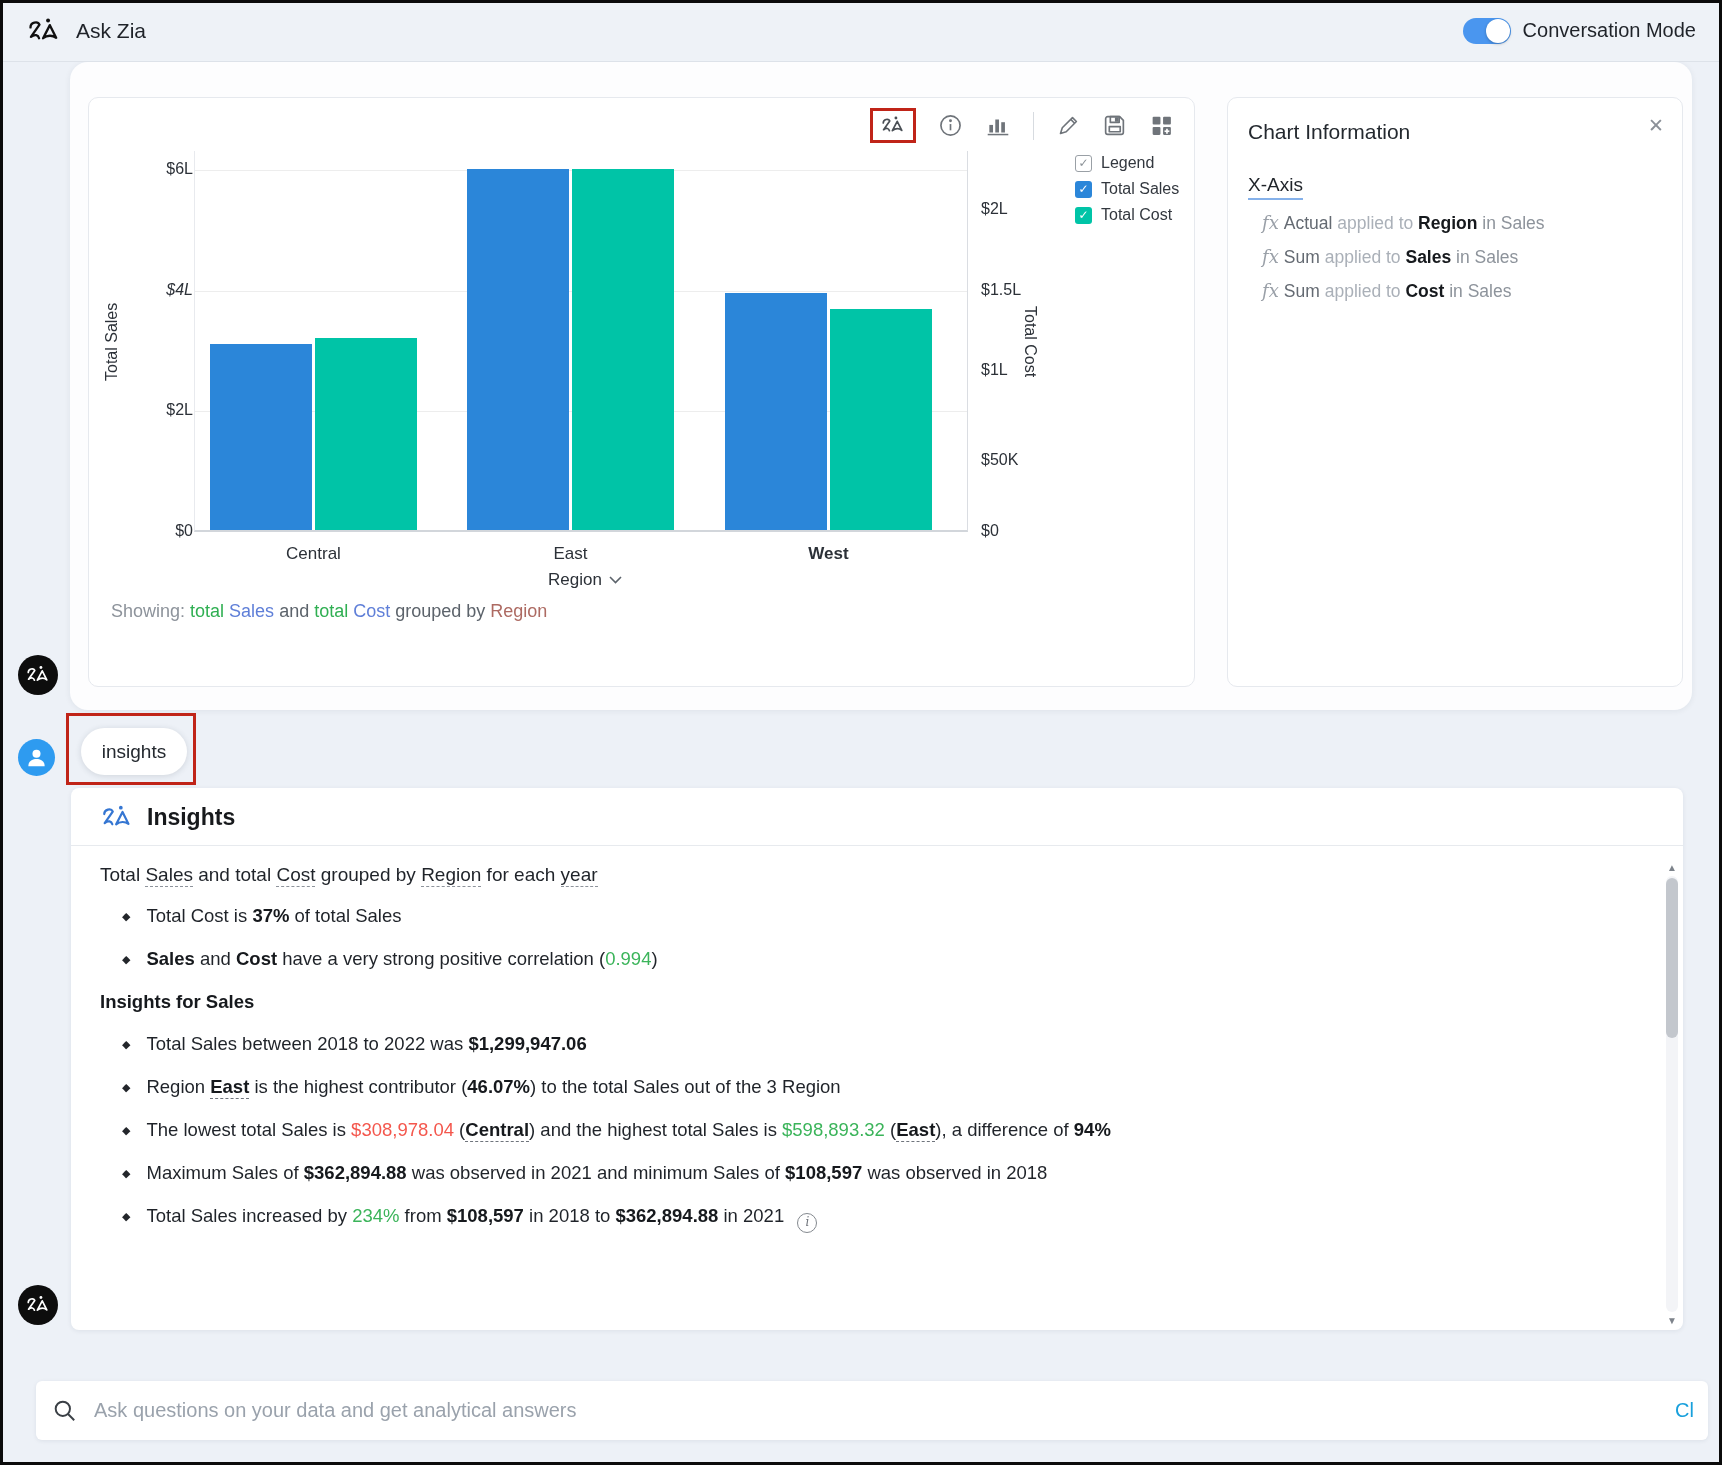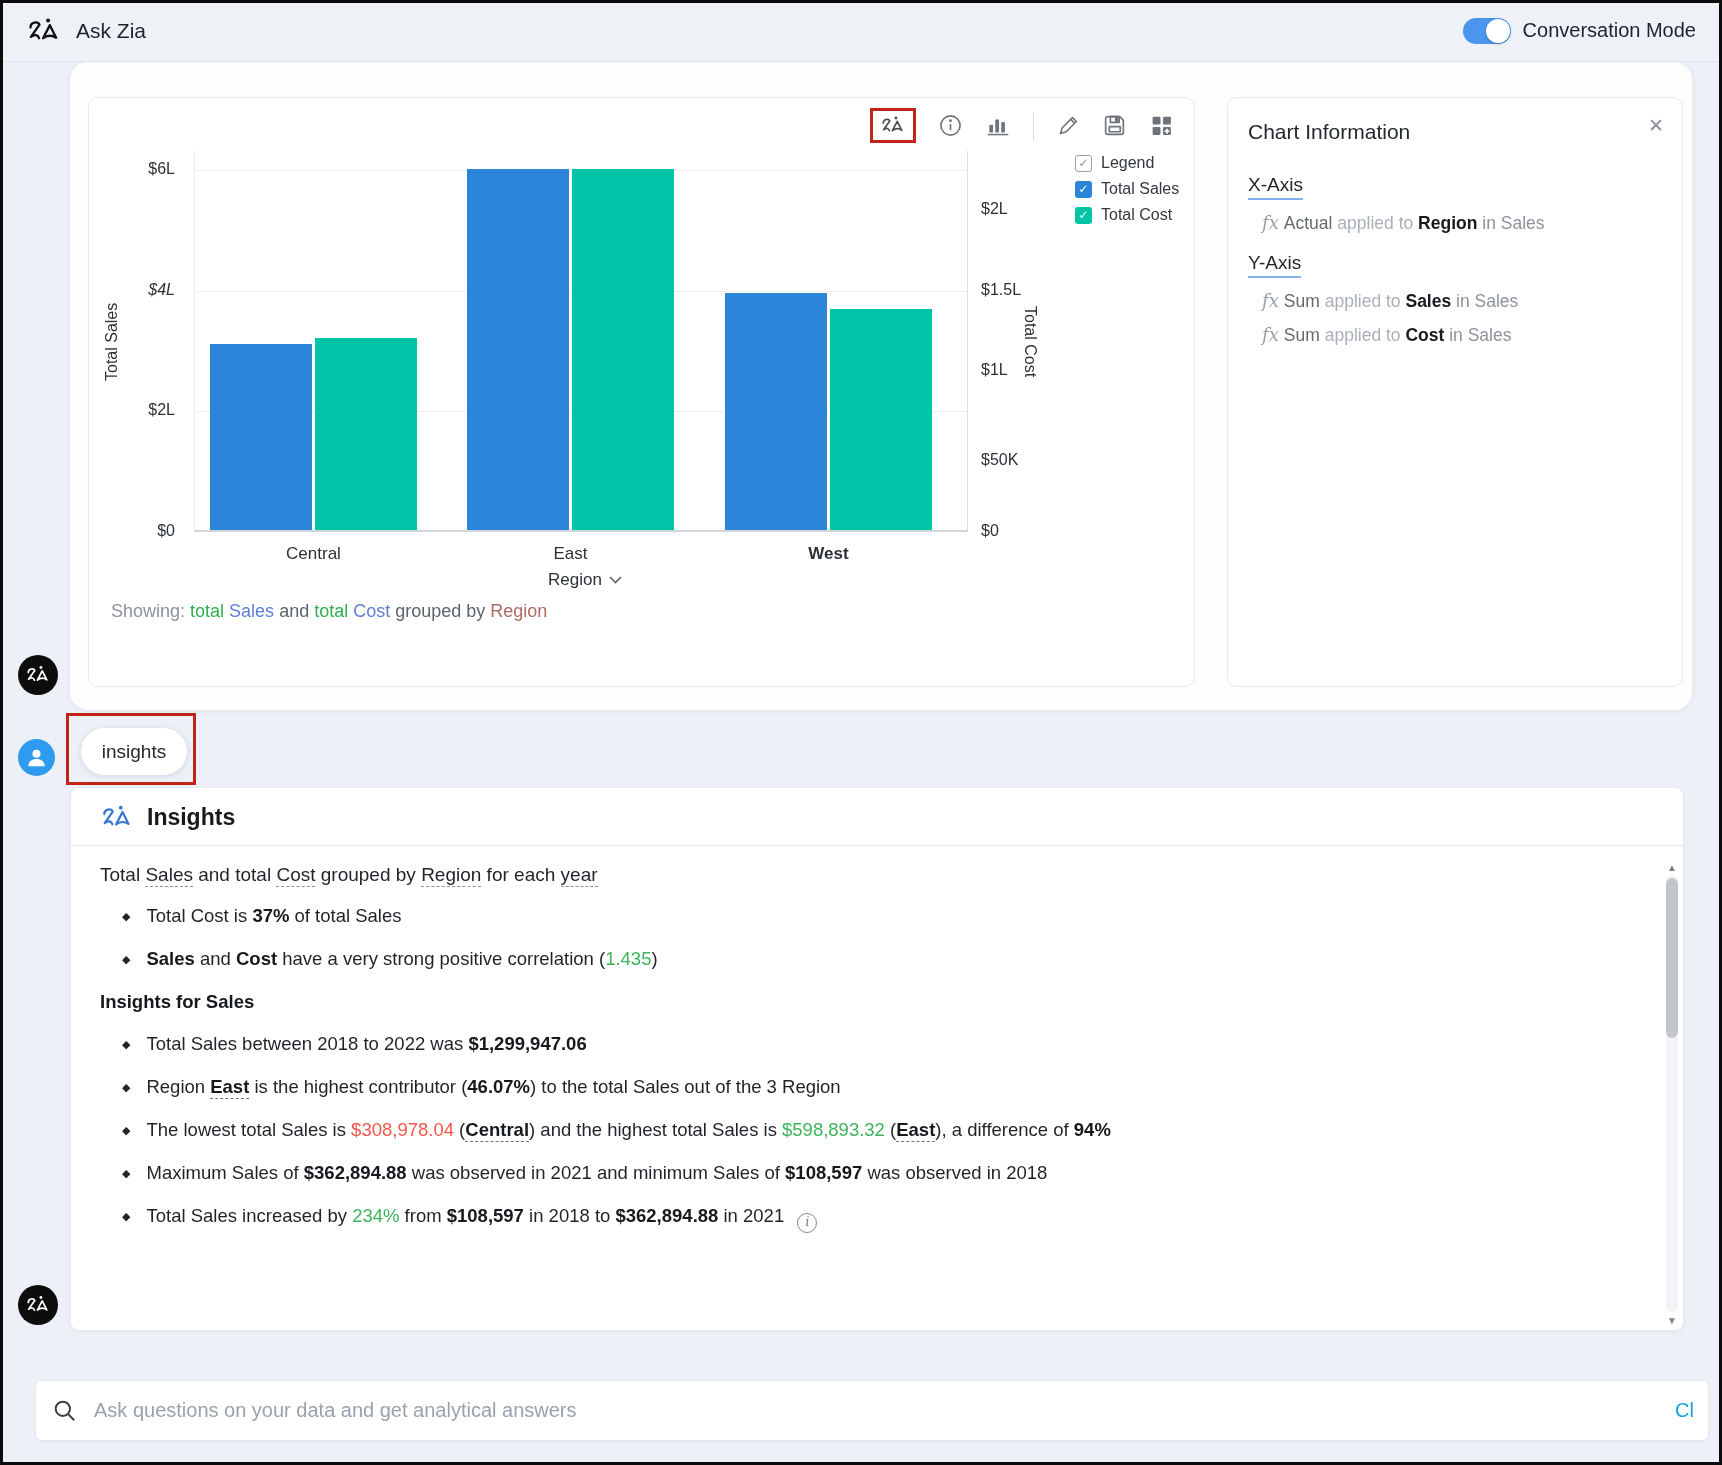--- a/index.html
+++ b/index.html
@@ -38,21 +38,21 @@
   .toolbar { position:absolute; top:10px; right:20px; display:flex; align-items:center; gap:22px; color:#6f747a; }
   .tool-btn { display:inline-flex; align-items:center; justify-content:center; cursor:pointer; }
   .red-frame-icon { border:3px solid #c02418; padding:4px 7px; display:inline-flex; align-items:center; }
   .tool-sep { width:1px; height:28px; background:#d7dbe0; }
 
   .plot { position:absolute; left:105px; top:53px; width:774px; height:381px;
     border-left:1px solid #e8eaee; border-right:1px solid #dadde2; border-bottom:2px solid #d2d6db; }
   .gridline { position:absolute; left:0; width:100%; height:1px; background:#ededed; }
   .bar { position:absolute; bottom:0; }
   .tick { position:absolute; font-size:16px; color:#2c3138; white-space:nowrap; }
-  .tick-left { right:100%; margin-right:20px; }
+  .tick-left { right:100%; margin-right:2px; }
   .tick-right { left:100%; margin-left:14px; }
   .xcat { position:absolute; top:393px; width:160px; margin-left:-80px; text-align:center; font-size:17px; color:#2c3138; }
   .xaxis-title { position:absolute; top:419px; left:310px; width:160px; display:flex; align-items:center; justify-content:center; gap:7px; font-size:17px; color:#2c3138; cursor:pointer; }
   .vlabel { position:absolute; top:53px; height:381px; display:flex; align-items:center; justify-content:center; font-size:16px; color:#2c3138; }
   .vlabel-left { left:14px; writing-mode:vertical-rl; transform:rotate(180deg); }
   .vlabel-right { left:932px; writing-mode:vertical-rl; }
 
   .legend { position:absolute; left:986px; top:56px; }
   .legend-row { display:flex; align-items:center; gap:9px; margin-bottom:8px; cursor:pointer; }
   .cb { width:17px; height:17px; border-radius:3px; display:inline-flex; align-items:center; justify-content:center; font-size:12px; line-height:1; }
@@ -262,21 +262,20 @@
   </div>
 
   <div class="showing-line"><span class="s-lbl">Showing:  </span><span class="s-grn">total </span><span class="s-blu">Sales</span><span class="s-txt"> and </span><span class="s-grn">total </span><span class="s-blu">Cost</span><span class="s-txt"> grouped by </span><span class="s-mar">Region</span></div>
 </div>
 
 <div class="info-card">
   <span class="info-close">✕</span>
   <div class="info-title">Chart Information</div>
   <div><span class="axis-heading xaxis-head" style="margin-top:30px;display:inline-block">X-Axis</span></div>
   <div class="fx-line"><span class="s-fx">fx</span><span class="s-mid">Actual </span><span class="s-lt">applied to </span><span class="s-b">Region</span><span class="s-gr"> in Sales</span></div>
-  <div><span class="axis-heading" style="margin-top:18px;display:inline-block">Y-Axis</span></div>
   <div class="fx-line"><span class="s-fx">fx</span><span class="s-mid">Sum </span><span class="s-lt">applied to </span><span class="s-b">Sales</span><span class="s-gr"> in Sales</span></div>
   <div class="fx-line"><span class="s-fx">fx</span><span class="s-mid">Sum </span><span class="s-lt">applied to </span><span class="s-b">Cost</span><span class="s-gr"> in Sales</span></div>
 </div>
 
 <div class="avatar avatar-zia zia-av-1">
   <svg width="26" height="20">
       <use href="#zia-logo"></use>
     </svg>
 </div>
 
@@ -296,21 +295,21 @@
           <use href="#zia-logo"></use>
         </svg>
     </span>
     <span class="insights-title">Insights</span>
   </div>
   <div class="insights-divider"></div>
   <div class="insights-body">
     <div class="intro-line"><span>Total </span><span class="s-u">Sales</span><span> and total </span><span class="s-u">Cost</span><span> grouped by </span><span class="s-u">Region</span><span> for each </span><span class="s-u">year</span></div>
     <div id="insights-list">
         <div class="ins-row"><span class="diamond">◆</span><span>Total Cost is </span><span class="s-b">37%</span><span> of total Sales</span></div>
-        <div class="ins-row"><span class="diamond">◆</span><span class="s-b">Sales</span><span> and </span><span class="s-b">Cost</span><span> have a very strong positive correlation (</span><span class="s-g">1.435</span><span>)</span></div>
+        <div class="ins-row"><span class="diamond">◆</span><span class="s-b">Sales</span><span> and </span><span class="s-b">Cost</span><span> have a very strong positive correlation (</span><span class="s-g">0.994</span><span>)</span></div>
         <div class="ins-row ins-heading"><span class="s-b">Insights for Sales</span></div>
         <div class="ins-row"><span class="diamond">◆</span><span>Total Sales between 2018 to 2022 was </span><span class="s-b">$1,299,947.06</span></div>
         <div class="ins-row"><span class="diamond">◆</span><span>Region </span><span class="s-bu">East</span><span> is the highest contributor (</span><span class="s-b">46.07%</span><span>) to the total Sales out of the 3 Region</span></div>
         <div class="ins-row"><span class="diamond">◆</span><span>The lowest total Sales is </span><span class="s-r">$308,978.04</span><span> (</span><span class="s-bu">Central</span><span>) and the highest total Sales is </span><span class="s-g">$598,893.32</span><span> (</span><span class="s-bu">East</span><span>), a difference of </span><span class="s-b">94%</span></div>
         <div class="ins-row"><span class="diamond">◆</span><span>Maximum Sales of </span><span class="s-b">$362,894.88</span><span> was observed in 2021 and minimum Sales of </span><span class="s-b">$108,597</span><span> was observed in 2018</span></div>
         <div class="ins-row"><span class="diamond">◆</span><span>Total Sales increased by </span><span class="s-g">234%</span><span> from </span><span class="s-b">$108,597</span><span> in 2018 to </span><span class="s-b">$362,894.88</span><span> in 2021 </span><span class="inf">i</span></div>
       </div>
   </div>
   <div class="scrollbar">
     <span class="sb-arrow sb-up">▲</span>

